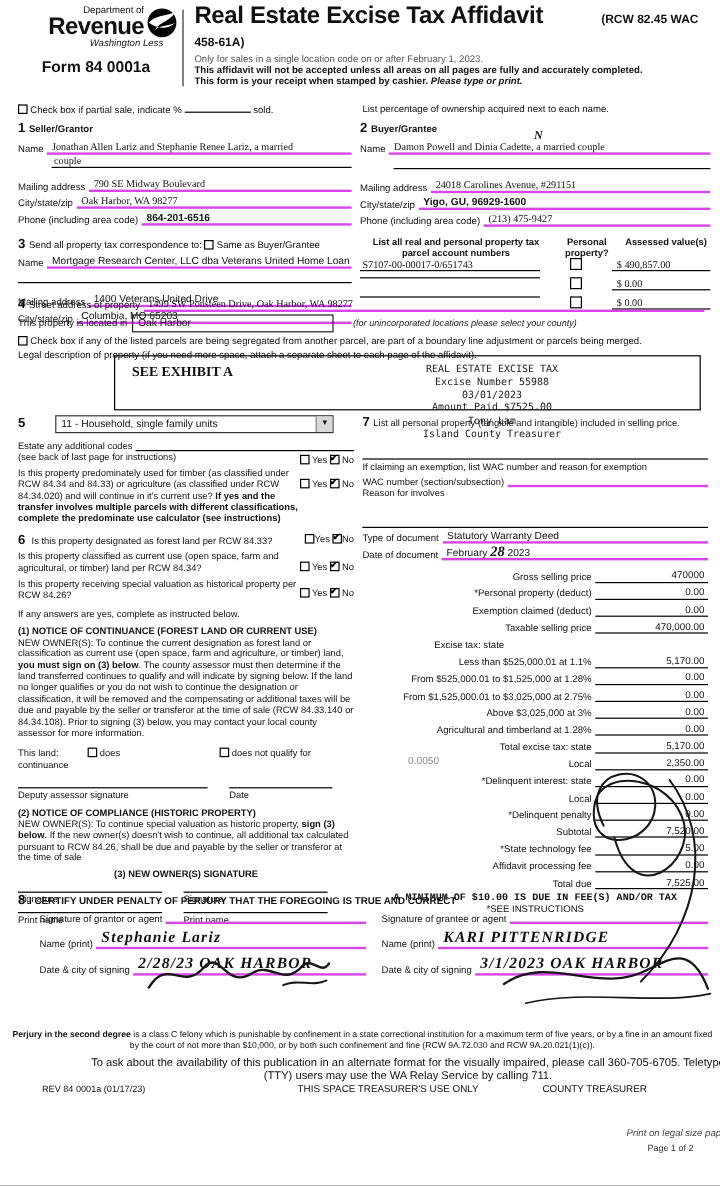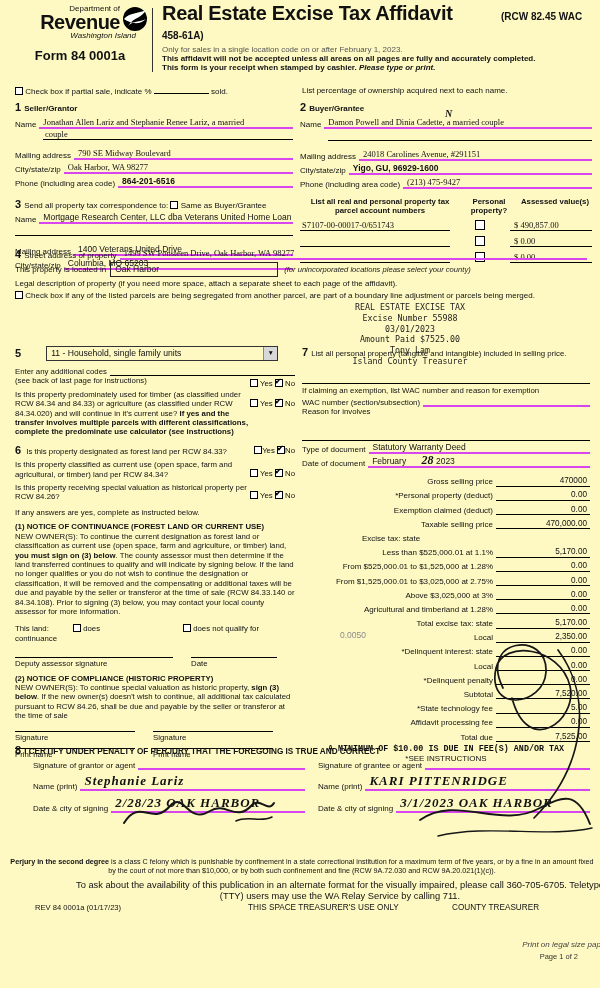--- a/index.html
+++ b/index.html
@@ -1,19 +1,19 @@
 <!DOCTYPE html>
 <html><head>
 <meta charset="utf-8">
 <style>
   * { margin:0; padding:0; box-sizing:border-box; }
   html,body { background:#888; }
   body { width:600px; }
   .page {
-    position:relative; width:600px; height:988px; background:#fef9c3;
+    position:relative; width:600px; height:988px; background:#ffffff;
     font-family:"Liberation Sans", sans-serif; color:#111; overflow:hidden;
   }
   .serif { font-family:"Liberation Serif", serif; }
   .hand  { font-family:"Liberation Serif", serif; font-style:italic; font-weight:bold; }
   .b { font-weight:bold; }
   .i { font-style:italic; }
 
   
   #header { position:absolute; left:0; top:6; width:600px; height:76px; }
   #logo { position:absolute; left:14px; top:4px; width:132px; text-align:right; }
@@ -48,31 +48,31 @@
 
   #col1 { position:absolute; left:15px; top:97px; width:278px; }
   #col2 { position:absolute; left:300px; top:97px; width:292px; }
   .name2 { margin-left:28px; border-bottom:1px solid #000; font-size:8.5px; padding-left:2px; }
   .gap6 { height:6px; } .gap10 { height:10px; }
 
   
   #parcel-table { margin-top:8px; font-size:7.8px; }
   #parcel-table .hdr { display:flex; font-weight:bold; text-align:center; }
   #parcel-table .hc1 { width:160px; } .hc2 { width:58px; } .hc3 { flex:1; }
-  .parcel-row { display:flex; align-items:flex-end; height:16px; }
+  .parcel-row { display:flex; align-items:flex-start; height:16px; }
   .parcel-row .pnum { width:150px; border-bottom:1px solid #000; font-size:8.5px; padding-left:2px; }
   .parcel-row .pbox { width:60px; text-align:center; }
   .parcel-row .pbox .cb { width:10px; height:10px; }
   .parcel-row .pval { flex:1; border-bottom:1px solid #000; padding-left:4px; font-size:8.5px; }
 
   
   #sec4 { position:absolute; left:15px; top:248px; width:572px; font-size:8px; }
   #located-row { display:flex; align-items:center; margin-top:2px; }
   #located-box { width:168px; height:15px; border:1.5px solid #222; font-size:8.5px; padding:1px 4px; margin-left:4px; }
-  #located-note { font-style:italic; font-size:7.6px; margin-left:6px; color:#222; }
+  #located-note { font-style:italic; font-size:7.6px; margin-left:16px; color:#222; }
 
   #legalbox { position:absolute; left:95px; top:296px; width:489px; height:46px; border:1.5px solid #000; }
   #legal-value { font-family:"Liberation Serif", serif; font-weight:bold; font-size:11.5px; padding:7px 0 0 14px; }
   #stamp { position:absolute; left:296px; top:302px; width:228px; text-align:center; font-family:"DejaVu Sans Mono", monospace; font-size:8.3px; line-height:10.8px; color:#1c1c1c; z-index:6; }
 
   
   #leftcol { position:absolute; left:15px; top:346px; width:280px; font-size:7.8px; line-height:9.4px; }
   #dd-row { display:flex; align-items:center; }
   #dropdown { display:flex; width:232px; height:15px; border:1.8px solid #333; margin-left:22px; align-items:center; }
   #dropdown .dd-text { flex:1; padding-left:4px; font-size:8.6px; }
@@ -130,21 +130,21 @@
     <div id="logo">
       <div class="dept">Department of</div>
       <div class="brand"><span>Revenue</span>
         <span class="swirl">
           <svg width="26" height="26" viewBox="0 0 26 26">
               <circle cx="13" cy="13" r="12" fill="#000"></circle>
               <path d="M2 13 C8 6, 16 8, 24 4 C20 12, 12 11, 6 20 C10 15, 18 16, 24 13 C18 19, 9 18, 2 13 Z" fill="#fff"></path>
             </svg>
         </span>
       </div>
-      <div class="state">Washington Island</div>
+      <div class="state">Washington Less</div>
       <div class="formno">Form 84 0001a</div>
     </div>
     <div id="hdr-divider"></div>
     <div id="hdr-text">
       <div>
         <span class="title">Real Estate Excise Tax Affidavit</span>
         <span class="rcw">(RCW 82.45 WAC 458-61A)</span>
       </div>
       <div class="sub1">Only for sales in a single location code on or after February 1, 2023.</div>
       <div class="sub2">This affidavit will not be accepted unless all areas on all pages are fully and accurately completed.</div>
@@ -247,43 +247,46 @@
   <div id="sec4">
     <div class="fline" style="margin-top:0;">
       <span class="flabel"><span class="secnum">4</span><span>Street address of property</span></span>
       <span class="fval serif">1499 SW Ponsteen Drive, Oak Harbor, WA 98277</span>
     </div>
     <div id="located-row">
       <span>This property is located in</span>
       <span id="located-box">Oak Harbor</span>
       <span id="located-note">(for unincorporated locations please select your county)</span>
     </div>
+    <div style="margin-top:3px;"><span class="cb"></span> <span>Check box if any of the listed parcels are being segregated from another parcel, are part of a boundary line adjustment or parcels being merged.</span></div>
     <div style="margin-top:2px;">Legal description of property (if you need more space, attach a separate sheet to each page of the affidavit).</div>
-    <div style="margin-top:3px;"><span class="cb"></span> <span>Check box if any of the listed parcels are being segregated from another parcel, are part of a boundary line adjustment or parcels being merged.</span></div>
-  </div>
-
+  </div>
+
+  <div id="legalbox">
+    <div id="legal-value">SEE EXHIBIT A</div>
+  </div>
   <div id="stamp">
     <div>REAL ESTATE EXCISE TAX</div>
     <div>Excise Number 55988</div>
     <div>03/01/2023</div>
     <div>Amount Paid $7525.00</div>
     <div>Tony Lam</div>
     <div>Island County Treasurer</div>
   </div>
 
   <div id="leftcol">
     <div id="dd-row">
       <span class="secnum">5</span>
       <span id="dropdown">
         <span class="dd-text">11 - Household, single family units</span>
         <span class="dd-btn">▼</span>
       </span>
     </div>
     <div class="codes-line">
-        <span class="flabel">Enter any additional codes</span>
+        <span class="flabel">Estate any additional codes</span>
         <span class="fval" style="min-height:8px;"></span>
       </div>
     <div>(see back of last page for instructions)</div>
     <div class="q">
       <span class="yn"><span class="cb"></span> <span>Yes</span> <span class="cb checked"></span> <span>No</span></span>
     </div>
     <div class="q">
       <span>Is this property predominately used for timber (as classified under RCW 84.34 and 84.33) or agriculture (as classified under RCW 84.34.020) and will continue in it's current use?</span>
       <span class="b">If yes and the transfer involves multiple parcels with different classifications, complete the predominate use calculator (see instructions)</span>
       <span class="yn" style="bottom:28px;"><span class="cb"></span> <span>Yes</span> <span class="cb checked"></span> <span>No</span></span>
@@ -314,20 +317,21 @@
     <div class="sig-2col" style="margin-top:14px;">
       <div class="sc" style="width:158px;">
           <div class="line">Deputy assessor signature</div>
         </div>
       <div class="sc" style="width:86px;">
           <div class="line">Date</div>
         </div>
     </div>
     <div class="notice-title">(2) NOTICE OF COMPLIANCE (HISTORIC PROPERTY)</div>
     <div><span>NEW OWNER(S): To continue special valuation as historic property, </span><span class="b">sign (3) below</span><span>. If the new owner(s) doesn't wish to continue, all additional tax calculated pursuant to RCW 84.26, shall be due and payable by the seller or transferor at the time of sale</span></div>
+    <div class="center b" style="margin-top:4px;">(3) NEW OWNER(S) SIGNATURE</div>
     <div class="sig-2col">
       <div class="sc">
           <div class="line">Signature</div>
         </div>
       <div class="sc">
           <div class="line">Signature</div>
         </div>
     </div>
     <div class="sig-2col" style="margin-top:6px;">
       <div class="sc">
@@ -348,21 +352,21 @@
         <span class="fval" style="min-height:8px;"></span>
       </div>
     <div>Reason for involves</div>
     <div class="hr" style="height:24px;"></div>
     <div class="fline">
         <span class="flabel">Type of document</span>
         <span class="fval">Statutory Warranty Deed</span>
       </div>
     <div class="fline" style="position:relative;">
       <span class="flabel">Date of document</span>
-      <span class="fval"><span>February</span> <span class="hand" style="font-size:12px;margin-left:13px;">28</span> <span>2023</span></span>
+      <span class="fval"><span>February</span> <span class="hand" style="font-size:12px;">28</span> <span>2023</span></span>
     </div>
 
     <div style="margin-top:4px;">
       <div class="tax-row">
           <span class="tax-label">Gross selling price</span>
           <span class="tax-line">470000</span>
         </div>
       <div class="tax-row">
           <span class="tax-label">*Personal property (deduct)</span>
           <span class="tax-line">0.00</span>

